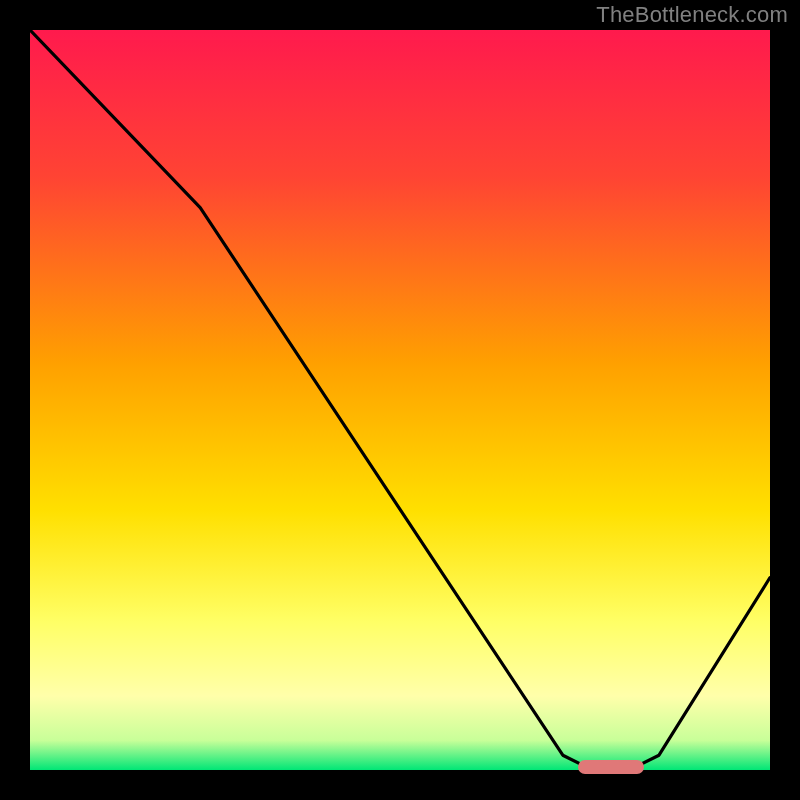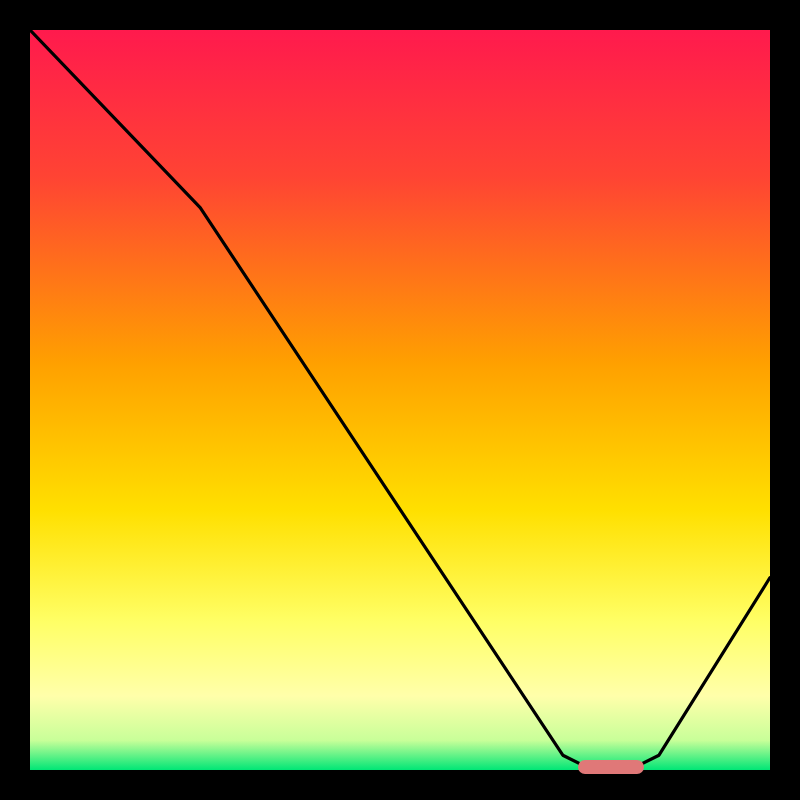--- a/index.html
+++ b/index.html
@@ -26,20 +26,21 @@
     position: absolute;
     background: #e07878;
     border-radius: 8px;
     height: 14px;
   }
 </style>
 </head>
 <body>
 
 <div class="container">
+  <div class="attribution">TheBottleneck.com</div>
   <div class="plot-area">
     <svg viewBox="0 0 740 740" preserveAspectRatio="none">
       <defs>
         <linearGradient id="bg-grad" x1="0" y1="0" x2="0" y2="1">
             <stop offset="0%" stop-color="#ff1a4d"></stop>
             <stop offset="20%" stop-color="#ff4433"></stop>
             <stop offset="45%" stop-color="#ffa000"></stop>
             <stop offset="65%" stop-color="#ffe000"></stop>
             <stop offset="80%" stop-color="#ffff66"></stop>
             <stop offset="90%" stop-color="#ffffaa"></stop>

